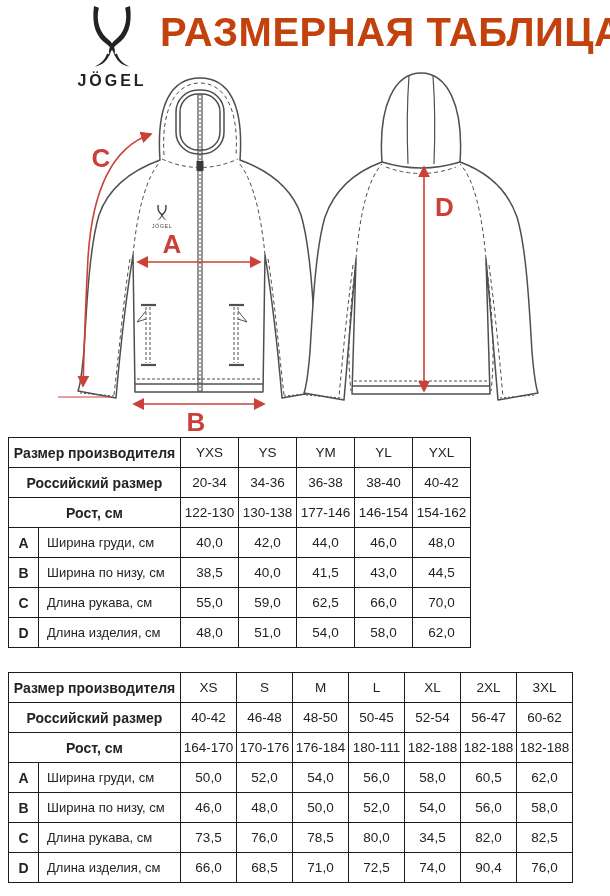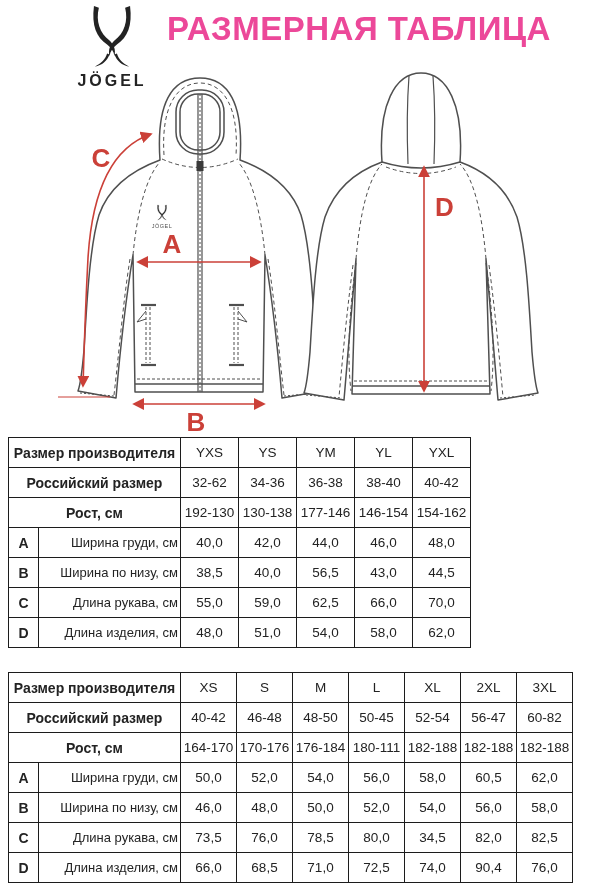--- a/index.html
+++ b/index.html
@@ -1,30 +1,30 @@
 <!DOCTYPE html>
 <html><head>
 <meta charset="utf-8">
 <style>
   html,body{margin:0;padding:0;background:#fff;}
   body{width:610px;height:896px;position:relative;font-family:"Liberation Sans",sans-serif;color:#232323;overflow:hidden;}
   .brand{position:absolute;left:56px;top:6px;width:112px;text-align:center;}
   .brand .wordmark{font-size:16px;font-weight:700;letter-spacing:3px;color:#232323;margin-top:-2px;}
   h1.title{position:absolute;left:160px;top:10px;width:398px;margin:0;text-align:center;
-           font-size:33px;font-weight:700;letter-spacing:.5px;color:#ec4899;white-space:nowrap;}
+           font-size:40px;font-weight:700;letter-spacing:.5px;color:#c2410c;white-space:nowrap;}
   .diagram{position:absolute;left:0;top:63px;width:610px;height:372px;}
   .size-table{position:absolute;border-collapse:collapse;background:#0c4a6e;font-size:13.5px;color:#232323;}
   #table-youth{left:8px;top:437px;}
   #table-adult{left:8px;top:672px;}
   .size-table th,.size-table td{border:1.5px solid #1c1c1c;height:29px;padding:0 2px;
        text-align:center;vertical-align:middle;font-weight:400;background:#fff;}
   .size-table th{font-weight:700;}
   .size-table .hdr-label{font-size:14px;}
   .size-table .key{font-size:14px;}
-  .size-table .mlabel{text-align:right;padding-left:8px;font-size:13px;}
+  .size-table .mlabel{text-align:left;padding-left:8px;font-size:13px;}
   .size-table .val{font-weight:400;}
   svg text.red-label{font-family:"Liberation Sans",sans-serif;font-weight:600;}
 </style>
 </head>
 <body>
 
 <div class="brand">
   <svg width="56" height="64" viewBox="0 0 60 78" aria-hidden="true">
     <g id="tulip" fill="#232323">
       <path d="M8,0 C5,24 11,38 24,47 C29,51 32,55 33,61 C35,53 32,47 27,42 C15,33 10,18 14,2 Z"></path>
@@ -155,49 +155,49 @@
       <tr>
         <th class="hdr-label" colspan="2">Размер производителя</th>
         <th class="val">YXS</th>
         <th class="val">YS</th>
         <th class="val">YM</th>
         <th class="val">YL</th>
         <th class="val">YXL</th>
       </tr>
       <tr>
         <th class="hdr-label" colspan="2">Российский размер</th>
-        <th class="val">32-62</th>
+        <th class="val">20-34</th>
         <th class="val">34-36</th>
         <th class="val">36-38</th>
         <th class="val">38-40</th>
         <th class="val">40-42</th>
       </tr>
       <tr>
         <th class="hdr-label" colspan="2">Рост, см</th>
-        <th class="val">192-130</th>
+        <th class="val">122-130</th>
         <th class="val">130-138</th>
         <th class="val">177-146</th>
         <th class="val">146-154</th>
         <th class="val">154-162</th>
       </tr>
       <tr>
         <th class="key">A</th>
         <td class="mlabel">Ширина груди, см</td>
         <td class="val">40,0</td>
         <td class="val">42,0</td>
         <td class="val">44,0</td>
         <td class="val">46,0</td>
         <td class="val">48,0</td>
       </tr>
       <tr>
         <th class="key">B</th>
         <td class="mlabel">Ширина по низу, см</td>
         <td class="val">38,5</td>
         <td class="val">40,0</td>
-        <td class="val">56,5</td>
+        <td class="val">41,5</td>
         <td class="val">43,0</td>
         <td class="val">44,5</td>
       </tr>
       <tr>
         <th class="key">C</th>
         <td class="mlabel">Длина рукава, см</td>
         <td class="val">55,0</td>
         <td class="val">59,0</td>
         <td class="val">62,5</td>
         <td class="val">66,0</td>
@@ -239,21 +239,21 @@
         <th class="val">3XL</th>
       </tr>
       <tr>
         <th class="hdr-label" colspan="2">Российский размер</th>
         <th class="val">40-42</th>
         <th class="val">46-48</th>
         <th class="val">48-50</th>
         <th class="val">50-45</th>
         <th class="val">52-54</th>
         <th class="val">56-47</th>
-        <th class="val">60-82</th>
+        <th class="val">60-62</th>
       </tr>
       <tr>
         <th class="hdr-label" colspan="2">Рост, см</th>
         <th class="val">164-170</th>
         <th class="val">170-176</th>
         <th class="val">176-184</th>
         <th class="val">180-111</th>
         <th class="val">182-188</th>
         <th class="val">182-188</th>
         <th class="val">182-188</th>

